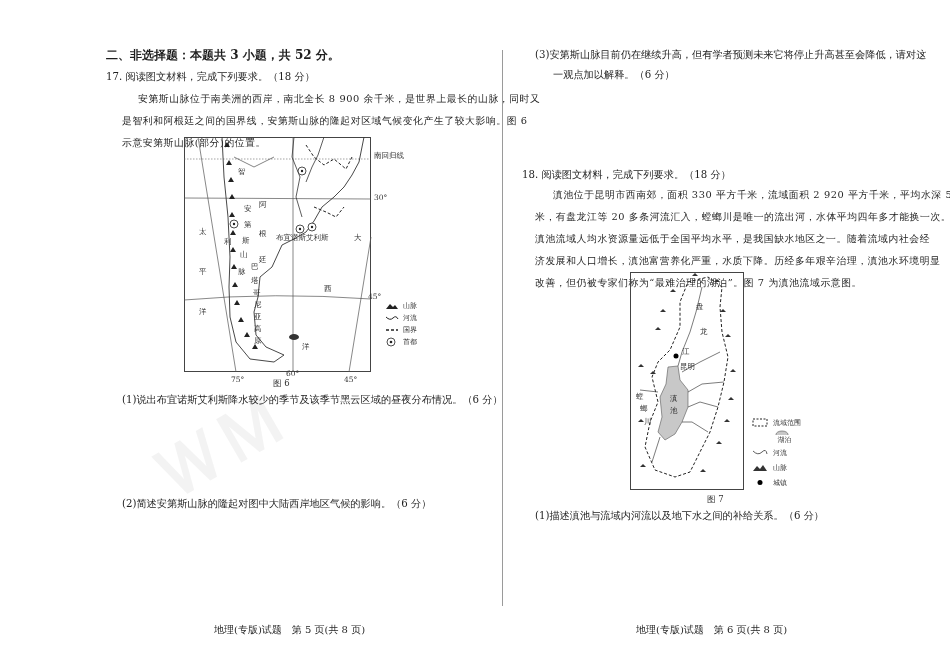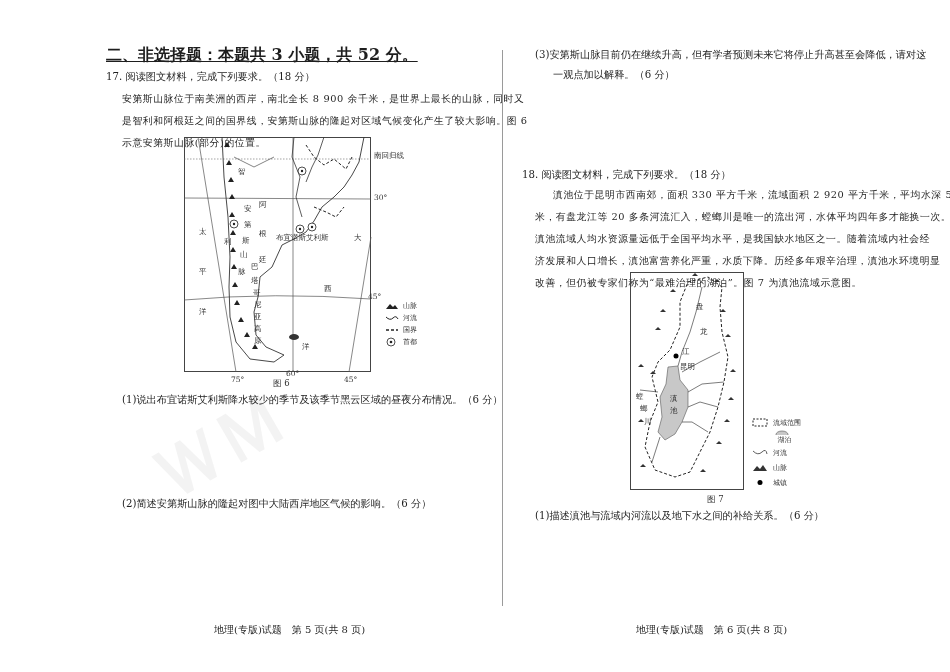--- a/index.html
+++ b/index.html
@@ -1,38 +1,38 @@
 <!DOCTYPE html>
 <html><head>
   <meta charset="utf-8">
   <style>
     html, body { margin: 0; padding: 0; background: #ffffff; }
     body { width: 950px; height: 672px; position: relative; overflow: hidden;
            font-family: "DejaVu Serif", "Liberation Serif", serif; color: #1e1e1e; }
     .abs { position: absolute; }
     .t { font-size: 10.2px; line-height: 14px; white-space: nowrap; }
-    .tb { font-size: 16px; line-height: 14px; white-space: nowrap; font-weight: bold; text-decoration: underline; }
+    .tb { font-size: 12px; line-height: 14px; white-space: nowrap; font-weight: bold; }
     .para { font-size: 9.8px; line-height: 22px; white-space: nowrap; letter-spacing: 0.6px; color: #252525; }
     .divider { position: absolute; left: 502px; top: 50px; width: 1px; height: 556px; background: #9a9a9a; }
     .footer { font-size: 10px; white-space: nowrap; color: #2a2a2a; }
     .watermark { position: absolute; color: rgba(200,200,200,0.22); font-size: 70px; font-weight: bold;
                  transform: rotate(-30deg); white-space: nowrap; pointer-events: none; }
     .caption { font-size: 8.5px; color: #333; }
     .map-label { position: absolute; font-size: 7.5px; color: #333; white-space: nowrap; }
     .legend-text { font-size: 7px; color: #333; white-space: nowrap; }
   </style>
 </head>
 <body>
 
 <div class="watermark" style="left:150px;top:400px;">ＷＭ</div>
 
 <div class="abs tb" style="left:106px;top:48px;">二、非选择题：本题共 3 小题，共 52 分。</div>
 <div class="abs t" style="left:106px;top:70px;">17. 阅读图文材料，完成下列要求。（18 分）</div>
 
-<div class="abs para" style="left:122px;top:88px;">安第斯山脉位于南美洲的西岸，南北全长 8 900 余千米，是世界上最长的山脉，同时又</div>
+<div class="abs para" style="left:138px;top:88px;">安第斯山脉位于南美洲的西岸，南北全长 8 900 余千米，是世界上最长的山脉，同时又</div>
 <div class="abs para" style="left:122px;top:110px;">是智利和阿根廷之间的国界线，安第斯山脉的隆起对区域气候变化产生了较大影响。图 6</div>
 <div class="abs para" style="left:122px;top:132px;">示意安第斯山脉(部分)的位置。</div>
 
 <div class="abs" style="left:184px;top:137px;width:190px;height:236px;">
   <svg width="190" height="236" viewBox="0 0 190 236">
     <rect x="0.5" y="0.5" width="186" height="234" fill="none" stroke="#444" stroke-width="1"></rect>
 
     <line x1="0" y1="61" x2="187" y2="62" stroke="#555" stroke-width="0.7"></line>
 
     <line x1="0" y1="22" x2="187" y2="22" stroke="#666" stroke-width="0.6" stroke-dasharray="1.5,1.5"></line>

